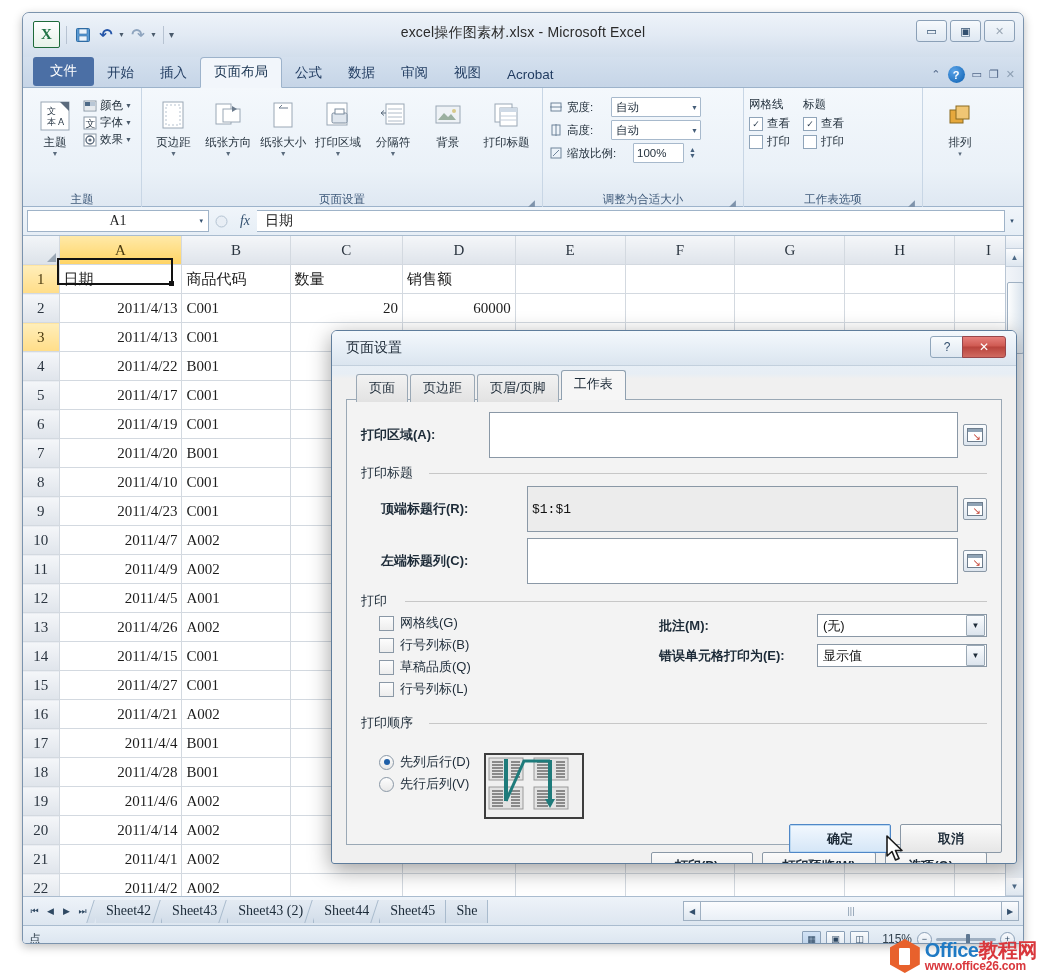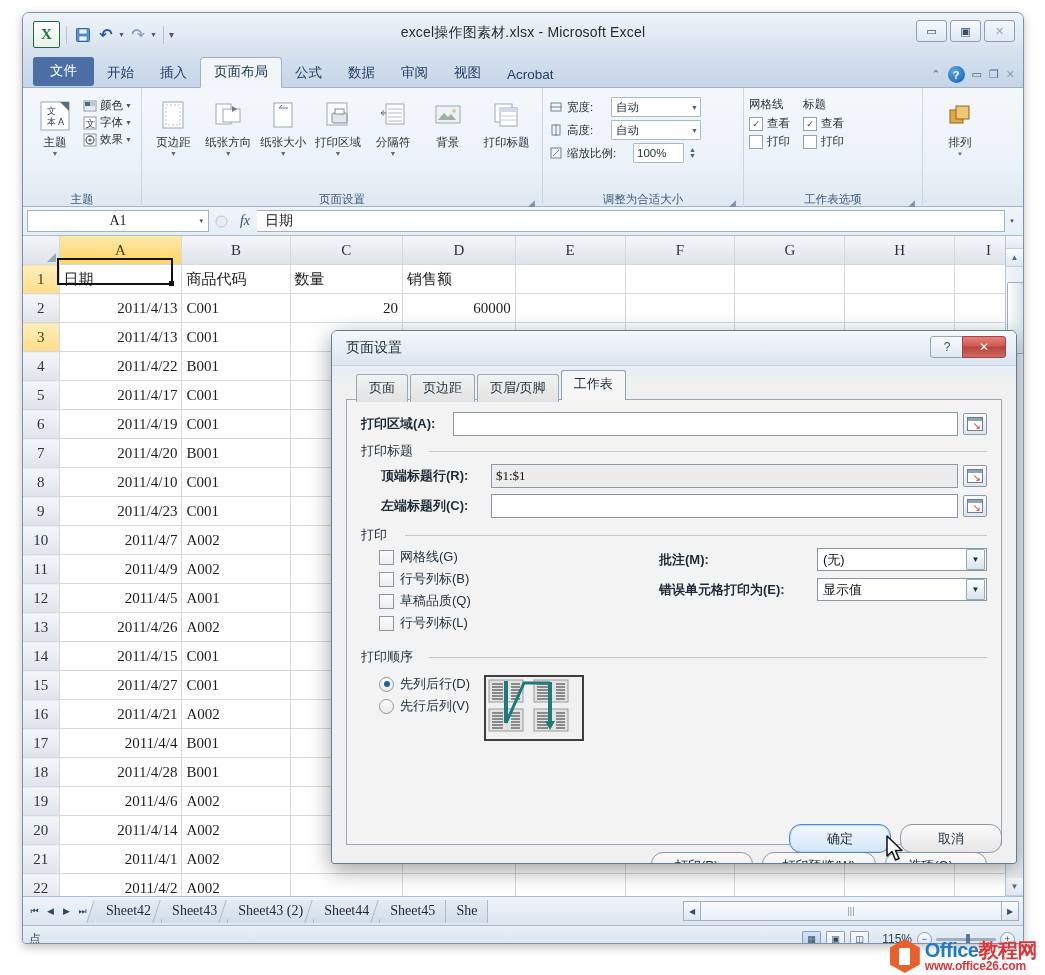--- a/index.html
+++ b/index.html
@@ -321,22 +321,23 @@
   }
   #dlg-panel{
     position:relative;margin-top:-1px;
     border:1px solid #9aa8b5;background:#f3f3f3;
     height:432px;padding:12px 14px 0 14px;
   }
   .row{display:flex;align-items:center;margin-bottom:6px;}
   .dlabel{font-size:13px;color:#1d2b38;font-weight:bold;}
   .dinput{
     height:20px;border:1px solid #8a98a6;background:#fff;
-    font-size:13px;color:#111;padding:1px 4px;display:flex;align-items:center;
-    font-family:Liberation Serif, serif;
+    font-size:13px;color:#111;padding:12px 4px;display:flex;align-items:center;
+    font-family:Liberation Mono, monospace;
+    margin-left:36px;
   }
   .dinput.gray{background:#ececec;}
   .rangebtn{
     width:22px;height:20px;margin-left:5px;
     border:1px solid #8a98a6;border-radius:2px;
     background:linear-gradient(180deg,#fafcfe,#dde5ee);
     display:flex;align-items:center;justify-content:center;position:relative;
   }
   .rb-inner{width:14px;height:12px;background:#fff;border:1px solid #6d7d8d;position:relative;}
   .rb-inner:before{content:"";position:absolute;left:0;top:0;right:0;height:3px;background:#8fa3b5;}
@@ -370,24 +371,24 @@
     background:linear-gradient(180deg,#fafcfe,#dce4ed);
     display:flex;align-items:center;justify-content:center;font-size:8px;color:#1d2b38;
   }
   
   #order-preview{
     width:96px;height:62px;border:2px solid #3d3d3d;background:#f0f0f0;
     position:relative;margin-left:14px;
   }
   
   .dbtn{
-    height:25px;border:1px solid #8a98a6;border-radius:12px;
+    height:25px;border:1px solid #8a98a6;border-radius:2px;
     background:linear-gradient(180deg,#fbfbfb,#e6e6e6);
     display:flex;align-items:center;justify-content:center;
-    font-size:13px;color:#1d2b38;
+    font-size:13px;color:#1d2b38;font-weight:bold;
   }
   .dbtn.primary{
     border:1px solid #4f87c7;
     background:linear-gradient(180deg,#f2f8fe,#d5e6f7);
     box-shadow:0 0 0 1px #bcd9f2 inset;
   }
   #dlg-actionrow{position:absolute;right:14px;top:452px;display:flex;gap:9px;}
   #dlg-okrow{position:absolute;right:14px;bottom:10px;display:flex;gap:9px;}
   
   #cursor{position:absolute;left:862px;top:822px;width:22px;height:28px;z-index:50;pointer-events:none;}
@@ -1131,21 +1132,21 @@
                 <span class="arw">▼</span>
               </span>
             </div>
           </div>
         </div>
 
         <div class="gbox" style="margin-top:12px">
           <span class="gline inset3"></span>
           <span class="gcap">打印顺序</span>
         </div>
-        <div style="display:flex;align-items:flex-start;padding-left:18px;margin-top:9px">
+        <div style="display:flex;align-items:flex-start;padding-left:18px;margin-top:21px">
           <div>
             <div class="cbrow">
               <span class="rb">
                   <span class="dot"></span>
                 </span>
               <span>先列后行(D)</span>
             </div>
             <div class="cbrow">
               <span class="rb"></span>
               <span>先行后列(V)</span>

